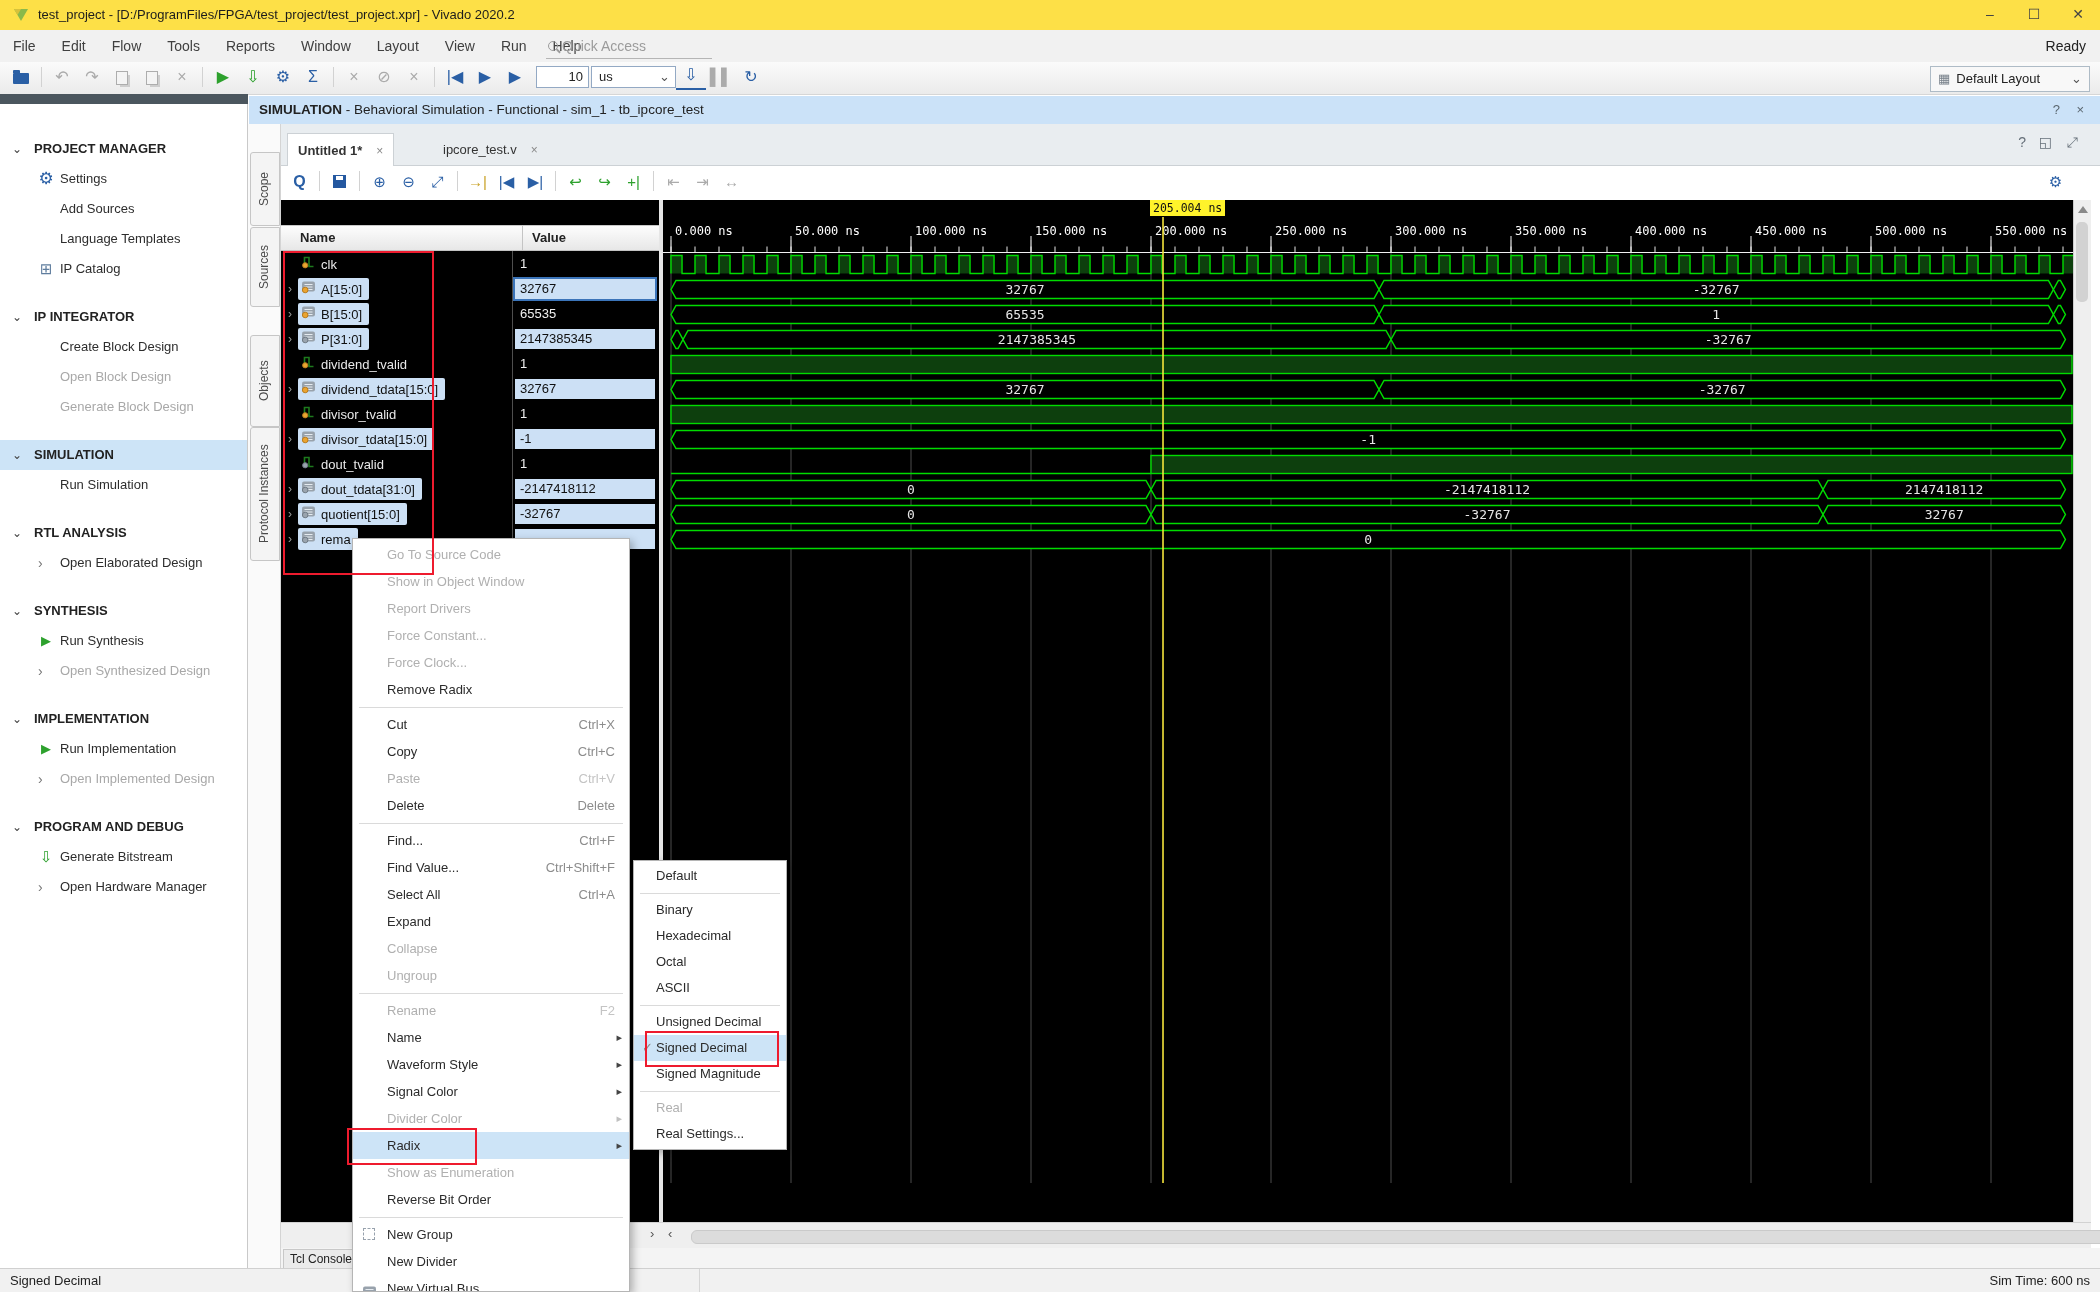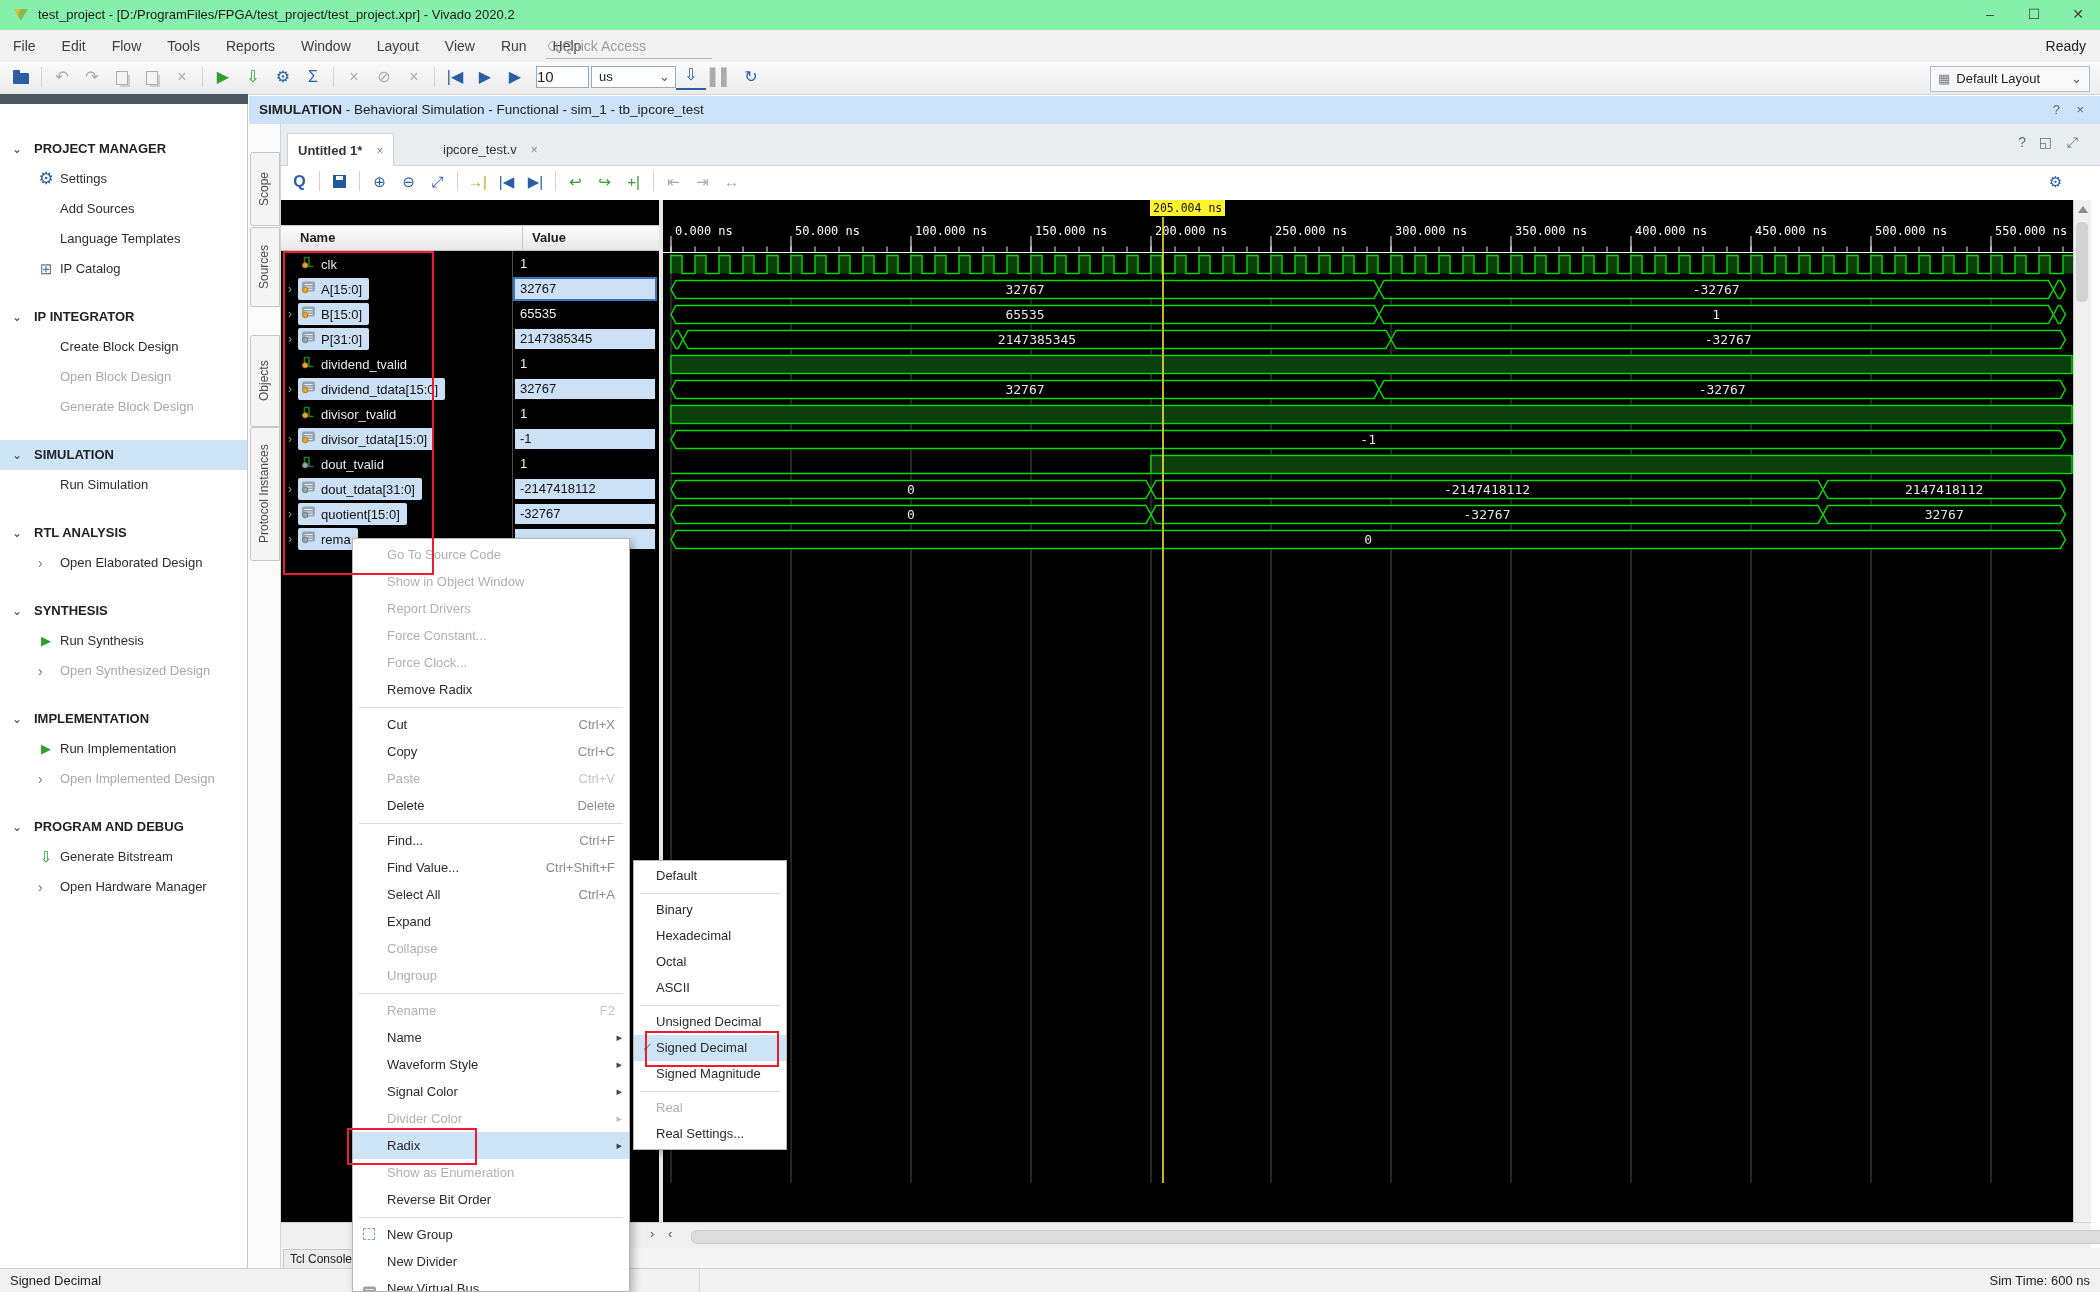--- a/index.html
+++ b/index.html
@@ -1,34 +1,34 @@
 <!DOCTYPE html>
 <html><head>
 <meta charset="utf-8">
 <style>
   html,body{margin:0;padding:0;overflow:hidden}
   body{width:2100px;height:1292px;position:relative;font-family:"Liberation Sans",sans-serif;background:#fff;color:#222}
   .abs{position:absolute}
   
-  #titlebar{left:0;top:0;width:2100px;height:30px;background:#86efac;border-bottom:1px solid #dde4ee;font-size:13px}
+  #titlebar{left:0;top:0;width:2100px;height:30px;background:#fde047;border-bottom:1px solid #dde4ee;font-size:13px}
   #titlebar .ttl{position:absolute;left:38px;top:7px;color:#1c1c1c}
   .winbtn{position:absolute;top:0;width:44px;height:29px;text-align:center;line-height:29px;color:#444;font-size:14px}
   
   #menubar{left:0;top:30px;width:2100px;height:32px;background:#f1f1f1;font-size:14px}
   .mi{display:inline-block;padding:0 13px;line-height:32px;color:#404040}
   #qa{position:absolute;left:546px;top:35px;width:166px;height:23px;border-bottom:1px solid #b5b5b5;color:#9b9b9b;font-size:14px;line-height:23px}
   .i-mag{display:inline-block;width:8px;height:8px;border:1.5px solid #9b9b9b;border-radius:50%;position:relative;margin:0 4px 0 2px}
   .i-mag:after{content:"";position:absolute;left:7px;top:8px;width:5px;height:1.5px;background:#9b9b9b;transform:rotate(45deg)}
   #ready{position:absolute;right:14px;top:30px;line-height:32px;font-size:14px}
   
   #toolbar{left:0;top:62px;width:2100px;height:32px;background:linear-gradient(#fbfbfb,#ebebeb);border-bottom:1px solid #d6d6d6;white-space:nowrap;padding-left:6px}
   .ti{display:inline-block;min-width:30px;text-align:center;font-size:16px;line-height:30px;vertical-align:top}
   .c-blue{color:#2a5fa5}.c-green{color:#2da12d}.c-gray{color:#ababab}.c-gold{color:#c9a227}
   .tsep{display:inline-block;width:1px;height:20px;background:#d2d2d2;margin:5px 5px 0 5px;vertical-align:top}
-  .tinput{display:inline-block;width:46px;height:20px;border:1px solid #93a9c4;background:#fff;padding-right:5px;line-height:20px;font-size:15px;margin:4px 2px 0 6px;vertical-align:top}
+  .tinput{display:inline-block;width:46px;height:20px;border:1px solid #93a9c4;background:#fff;text-align:right;padding-right:5px;line-height:20px;font-size:13px;margin:4px 2px 0 6px;vertical-align:top}
   .tunit{display:inline-block;width:76px;height:20px;border:1px solid #93a9c4;background:#fff;padding-left:7px;line-height:20px;font-size:13px;margin-top:4px;position:relative;vertical-align:top}
   .tunit .dd{position:absolute;right:5px;color:#555}
   #layoutsel{position:absolute;right:10px;top:66px;width:158px;height:24px;border:1px solid #aebbc6;background:#f8f8f8;font-size:13px;line-height:24px}
   #layoutsel .g{color:#77808a;margin:0 6px 0 7px}
   #layoutsel .dd{position:absolute;right:7px;color:#555}
   .i-folder{width:16px;height:11px;background:#2a5fa5;display:inline-block;position:relative;margin-top:11px;border-radius:1px}
   .i-folder:before{content:"";position:absolute;top:-3px;left:0;width:7px;height:3px;background:#2a5fa5;border-radius:1px 1px 0 0}
   .i-sheet{width:10px;height:12px;border:1.5px solid #adadad;display:inline-block;margin-top:9px;box-shadow:3px 3px 0 -1px #cdcdcd;background:#f4f4f4}
   .i-floppy{width:13px;height:13px;background:#2458a0;display:inline-block;margin-top:9px;position:relative}
   .i-floppy:before{content:"";position:absolute;top:1px;left:3px;width:7px;height:4px;background:#fff}

